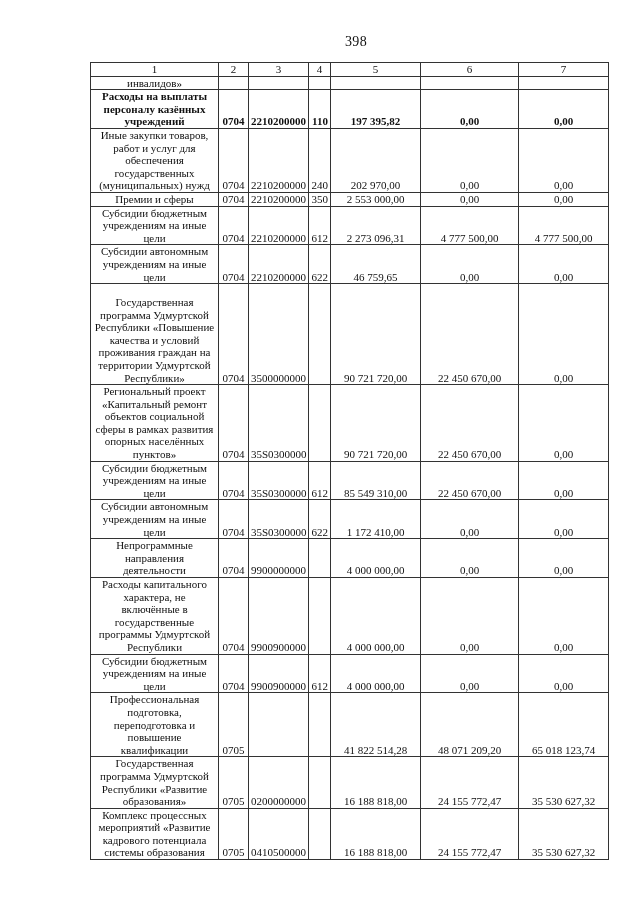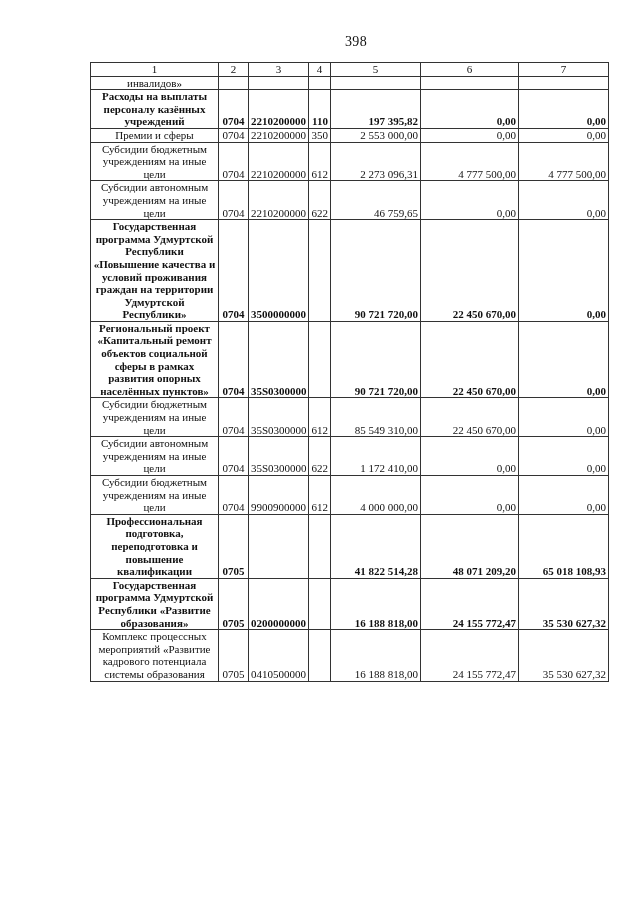--- a/index.html
+++ b/index.html
@@ -45,22 +45,22 @@
       font-weight: normal;
       text-align: center;
       height: 12px;
       vertical-align: middle;
       font-size: 11px;
     }
     td.c1 { text-align: center; padding-left: 2px; }
     td.c2 { text-align: center; padding-left: 2px; }
     td.c3 { text-align: right; padding-left: 1px; }
     td.c4 { text-align: right; padding-left: 2px; margin-left: 42px; }
-    td.num { text-align: right; padding-right: 1px; }
-    tr.bold td { font-weight: bold; }
+    td.num { text-align: center; padding-right: 1px; }
+    tr.bold td { font-weight: normal; }
     col.w1 { width: 128px; }
     col.w2 { width: 30px; }
     col.w3 { width: 60px; }
     col.w4 { width: 22px; }
     col.w5 { width: 90px; }
     col.w6 { width: 98px; }
     col.w7 { width: 90px; }
   </style>
 </head>
 <body>
@@ -100,20 +100,29 @@
       </tr>
       <tr style="height: 36px; font-weight: bold;">
         <td class="c1">Расходы на выплаты персоналу казённых учреждений</td>
         <td class="c2">0704</td>
         <td class="c3">2210200000</td>
         <td class="c4">110</td>
         <td class="num">197 395,82</td>
         <td class="num">0,00</td>
         <td class="num">0,00</td>
       </tr>
+      <tr style="height: 63px;">
+        <td class="c1">Иные закупки товаров, работ и услуг для обеспечения государственных (муниципальных) нужд</td>
+        <td class="c2">0704</td>
+        <td class="c3">2210200000</td>
+        <td class="c4">240</td>
+        <td class="num">202 970,00</td>
+        <td class="num">0,00</td>
+        <td class="num">0,00</td>
+      </tr>
       <tr style="height: 12px;">
         <td class="c1">Премии и сферы</td>
         <td class="c2">0704</td>
         <td class="c3">2210200000</td>
         <td class="c4">350</td>
         <td class="num">2 553 000,00</td>
         <td class="num">0,00</td>
         <td class="num">0,00</td>
       </tr>
       <tr style="height: 37px;">
@@ -136,21 +145,21 @@
       </tr>
       <tr class="bold" style="height: 101px;">
         <td class="c1">Государственная программа Удмуртской Республики «Повышение качества и условий проживания граждан на территории Удмуртской Республики»</td>
         <td class="c2">0704</td>
         <td class="c3">3500000000</td>
         <td class="c4"></td>
         <td class="num">90 721 720,00</td>
         <td class="num">22 450 670,00</td>
         <td class="num">0,00</td>
       </tr>
-      <tr style="height: 75px; font-weight: bold;">
+      <tr style="height: 75px;">
         <td class="c1">Региональный проект «Капитальный ремонт объектов социальной сферы в рамках развития опорных населённых пунктов»</td>
         <td class="c2">0704</td>
         <td class="c3">35S0300000</td>
         <td class="c4"></td>
         <td class="num">90 721 720,00</td>
         <td class="num">22 450 670,00</td>
         <td class="num">0,00</td>
       </tr>
       <tr style="height: 36px;">
         <td class="c1">Субсидии бюджетным учреждениям на иные цели</td>
@@ -163,37 +172,55 @@
       </tr>
       <tr style="height: 37px;">
         <td class="c1">Субсидии автономным учреждениям на иные цели</td>
         <td class="c2">0704</td>
         <td class="c3">35S0300000</td>
         <td class="c4">622</td>
         <td class="num">1 172 410,00</td>
         <td class="num">0,00</td>
         <td class="num">0,00</td>
       </tr>
+      <tr class="bold" style="height: 36px;">
+        <td class="c1">Непрограммные направления деятельности</td>
+        <td class="c2">0704</td>
+        <td class="c3">9900000000</td>
+        <td class="c4"></td>
+        <td class="num">4 000 000,00</td>
+        <td class="num">0,00</td>
+        <td class="num">0,00</td>
+      </tr>
+      <tr style="height: 74px;">
+        <td class="c1">Расходы капитального характера, не включённые в государственные программы Удмуртской Республики</td>
+        <td class="c2">0704</td>
+        <td class="c3">9900900000</td>
+        <td class="c4"></td>
+        <td class="num">4 000 000,00</td>
+        <td class="num">0,00</td>
+        <td class="num">0,00</td>
+      </tr>
       <tr style="height: 37px;">
         <td class="c1">Субсидии бюджетным учреждениям на иные цели</td>
         <td class="c2">0704</td>
         <td class="c3">9900900000</td>
         <td class="c4">612</td>
         <td class="num">4 000 000,00</td>
         <td class="num">0,00</td>
         <td class="num">0,00</td>
       </tr>
       <tr class="bold" style="height: 62px;">
         <td class="c1">Профессиональная подготовка, переподготовка и повышение квалификации</td>
         <td class="c2">0705</td>
         <td class="c3"></td>
         <td class="c4"></td>
         <td class="num">41 822 514,28</td>
         <td class="num">48 071 209,20</td>
-        <td class="num">65 018 108,93</td>
+        <td class="num">65 018 123,74</td>
       </tr>
       <tr class="bold" style="height: 49px;">
         <td class="c1">Государственная программа Удмуртской Республики «Развитие образования»</td>
         <td class="c2">0705</td>
         <td class="c3">0200000000</td>
         <td class="c4"></td>
         <td class="num">16 188 818,00</td>
         <td class="num">24 155 772,47</td>
         <td class="num">35 530 627,32</td>
       </tr>

